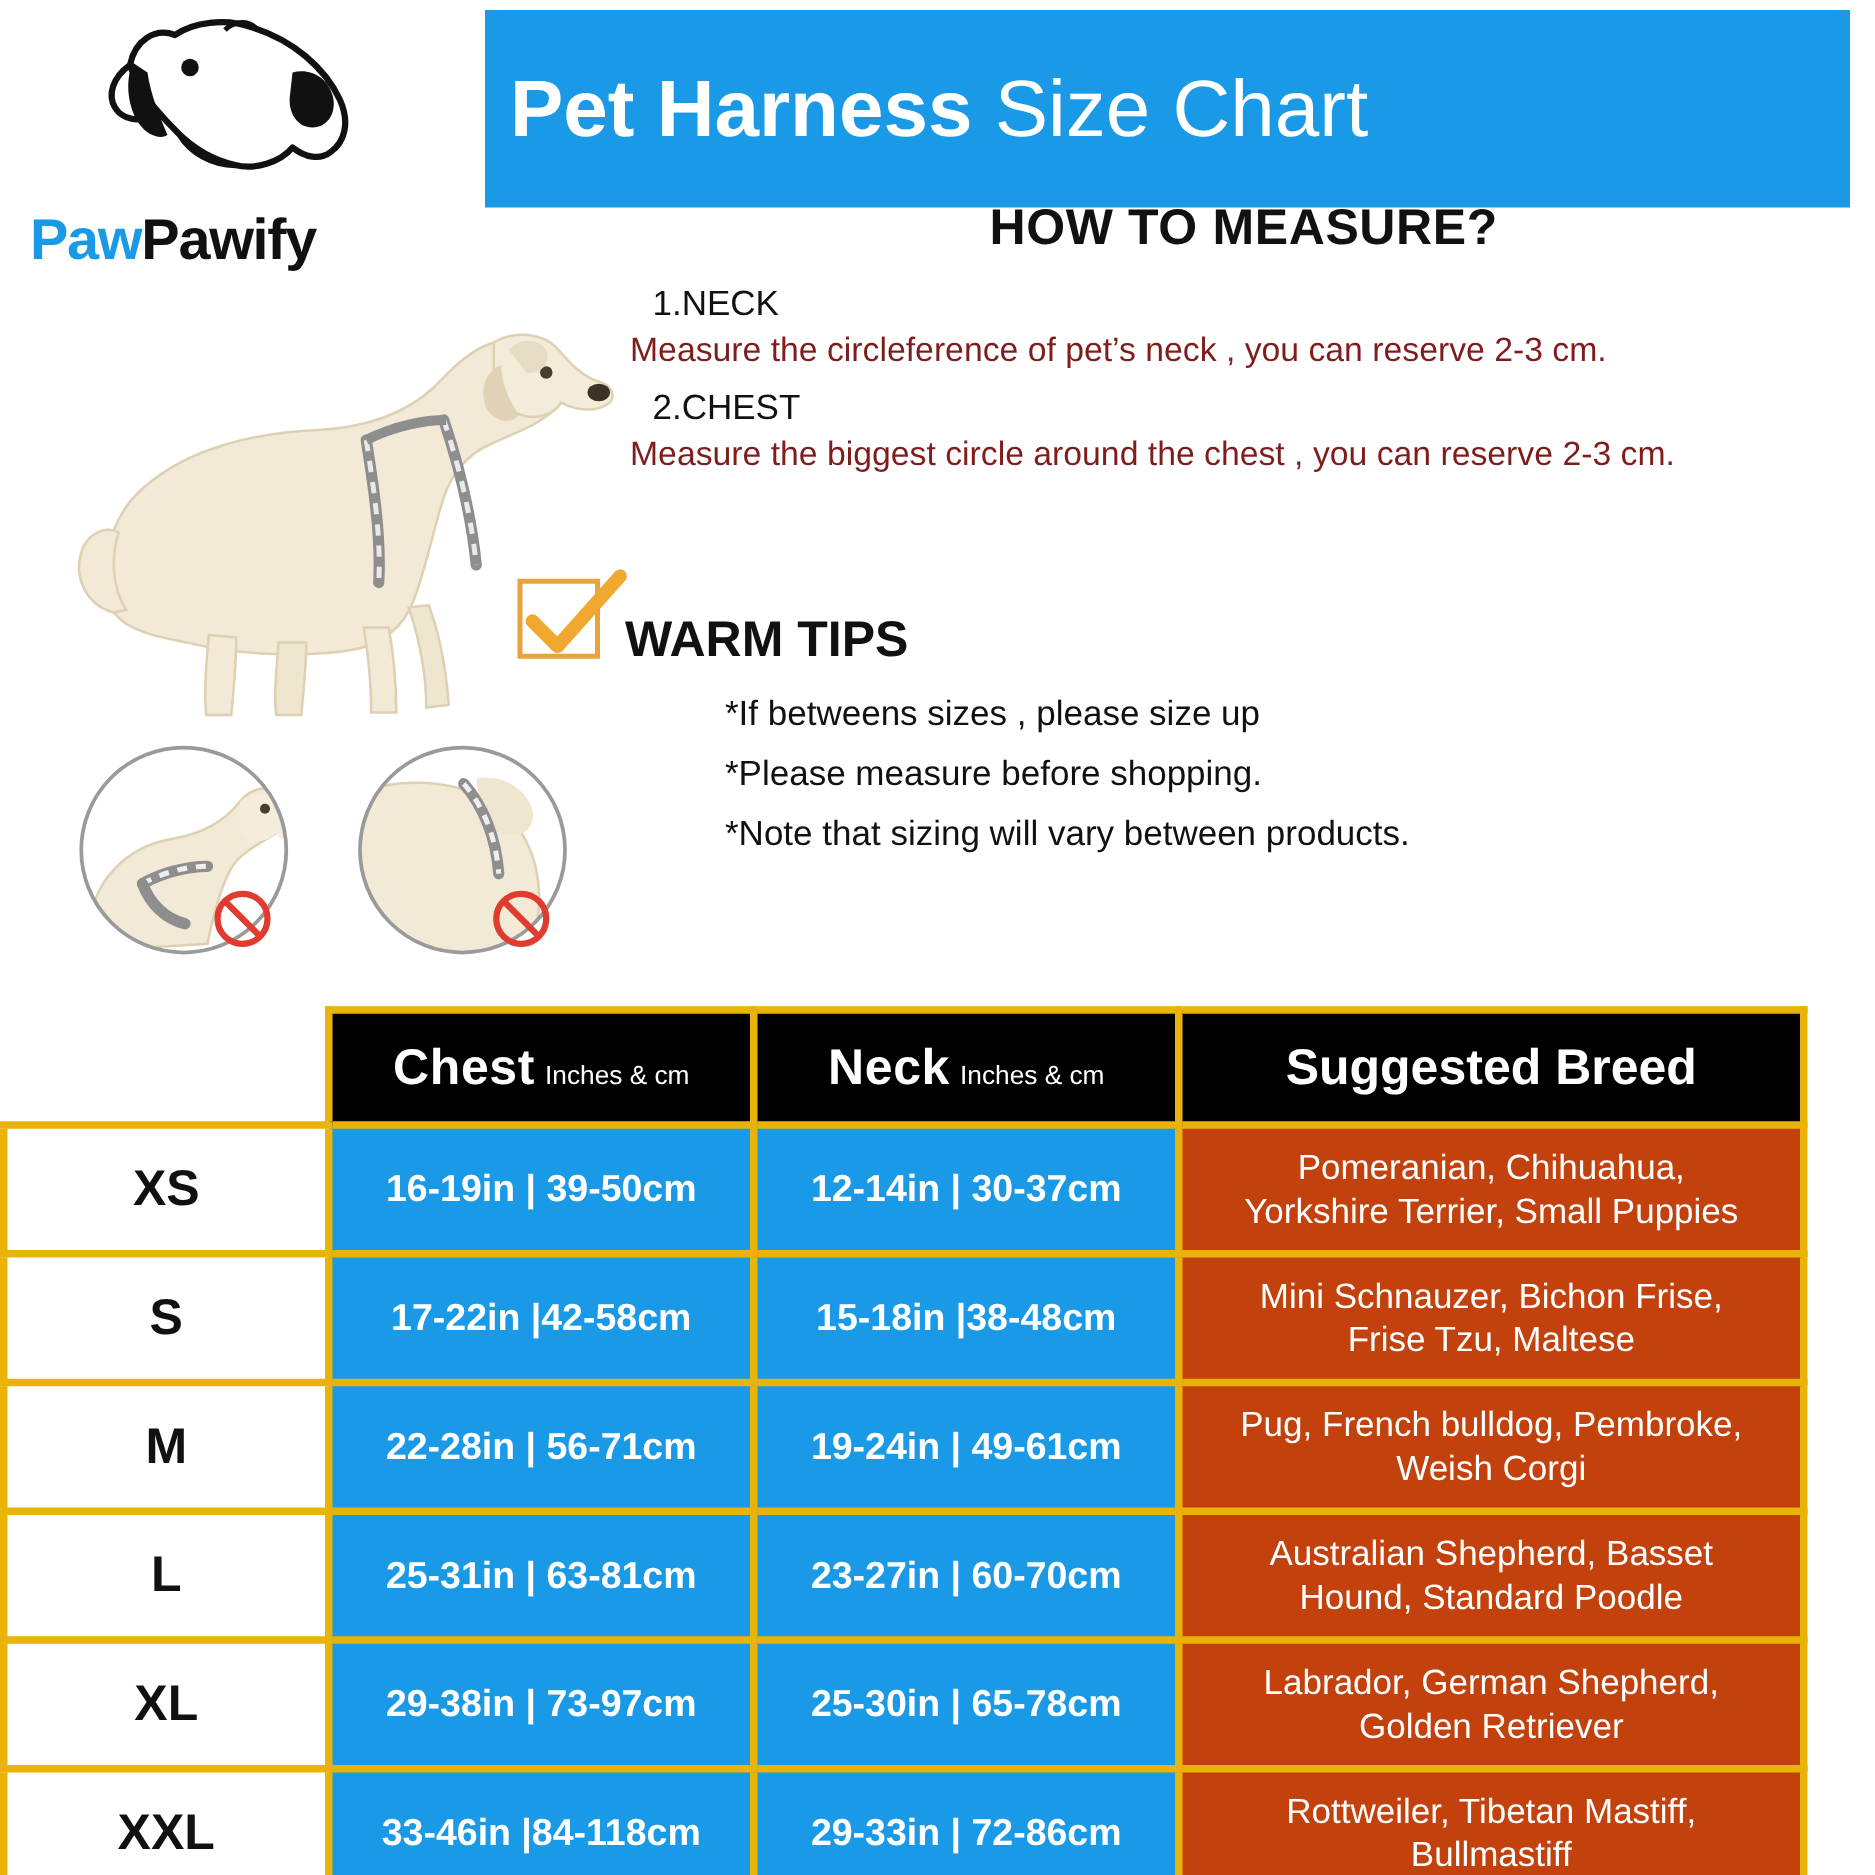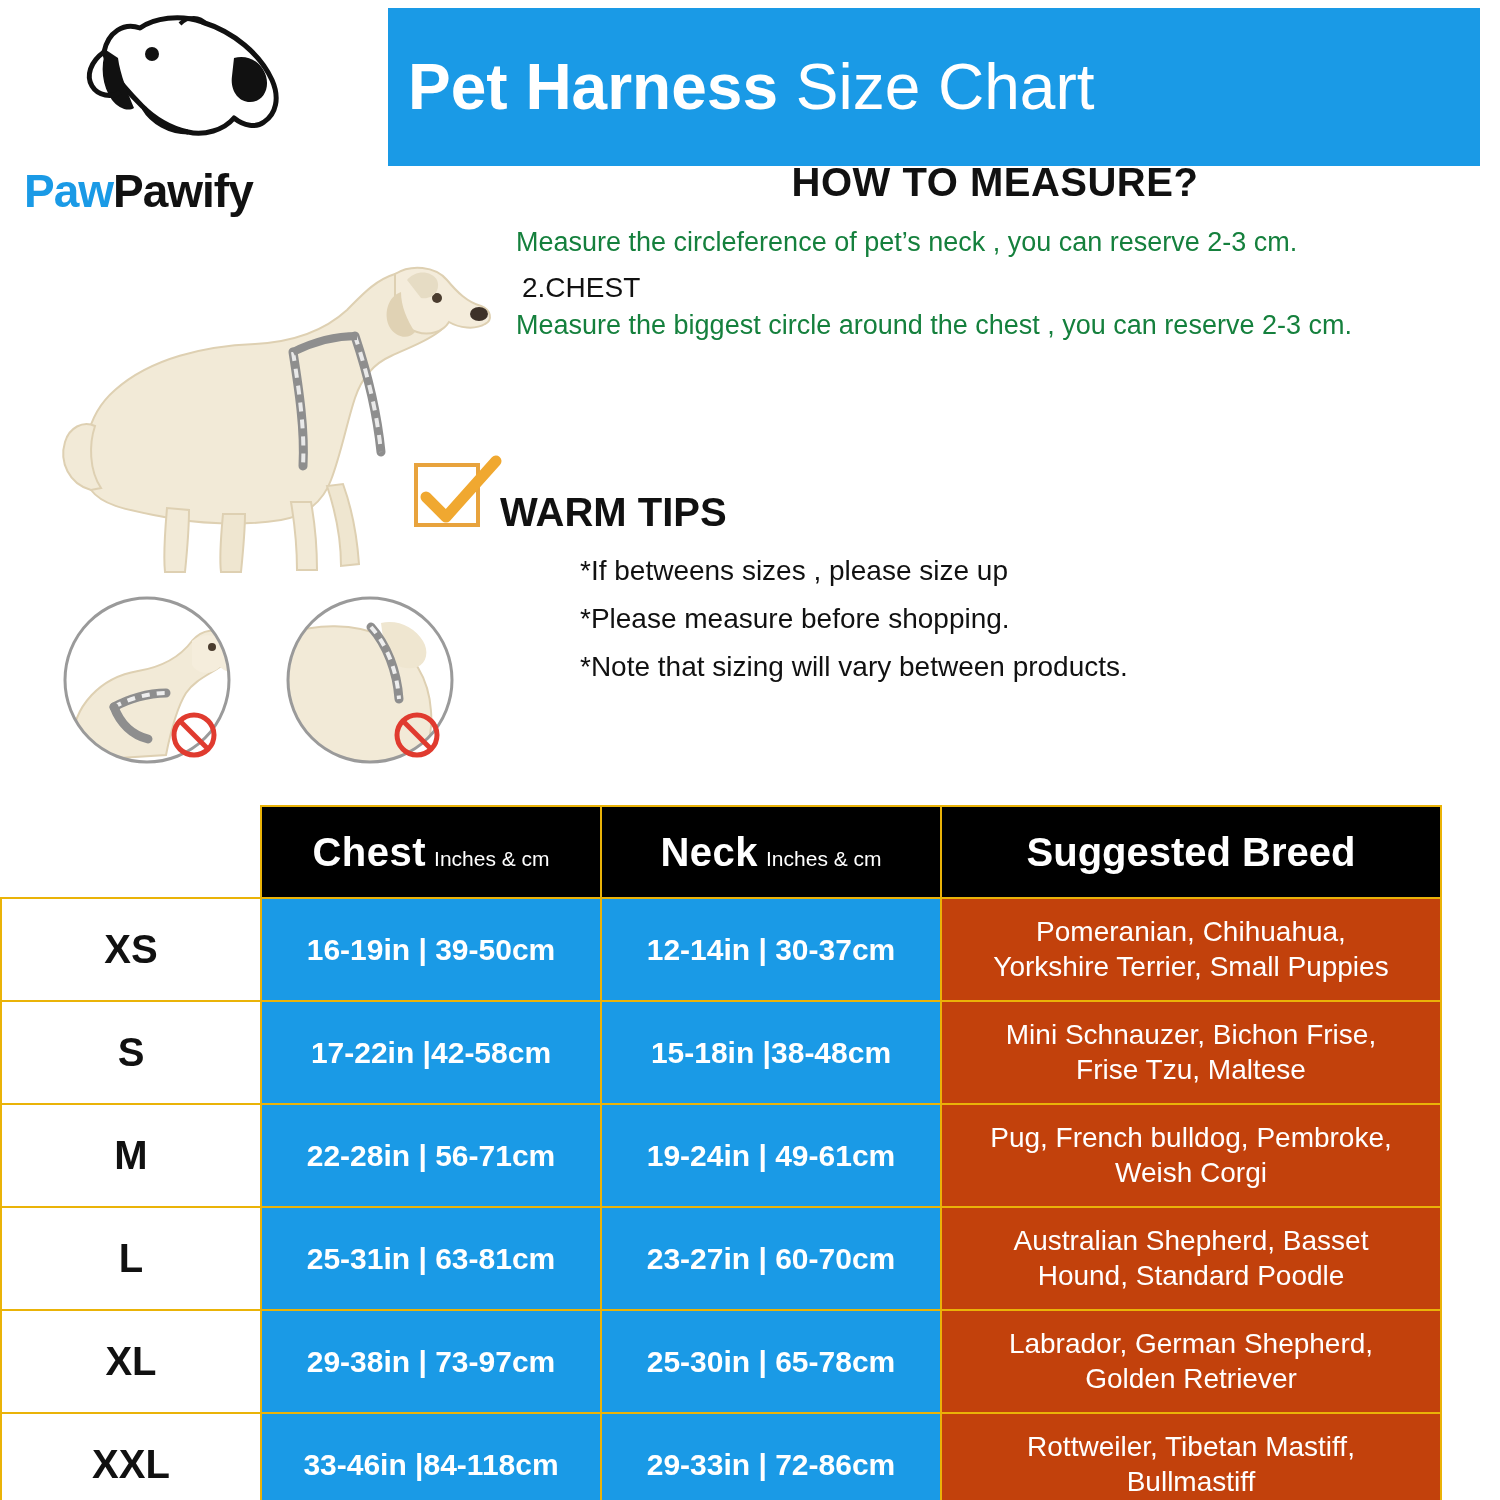--- a/index.html
+++ b/index.html
@@ -77,22 +77,22 @@
     color: #111111;
     margin-bottom: 22px;
   }
   .measure-sub {
     font-size: 28px;
     margin: 0 0 6px 22px;
     color: #111;
   }
   .measure-line {
     font-size: 27px;
-    margin: 0 0 14px 16px;
-    color: #15803d;
+    margin: 0 0 14px 4px;
+    color: #7f1d1d;
   }
 
   .tips-block {
     position: absolute;
     left: 500px;
     top: 490px;
     width: 990px;
   }
   .tips-head {
     text-align: left;
@@ -140,21 +140,21 @@
   
   .chart {
     position: absolute;
     left: 0px;
     top: 805px;
     width: 1440px;
     border-collapse: collapse;
     table-layout: fixed;
   }
   .chart td, .chart th {
-    border: 2px solid #eab308;
+    border: 6px solid #eab308;
     padding: 0;
   }
   .col-size { width: 260px; }
   .col-chest { width: 340px; }
   .col-neck  { width: 340px; }
   .col-breed { width: 500px; }
 
   .chart thead th {
     background: #000000;
     color: #ffffff;
@@ -321,20 +321,21 @@
     </g>
     <circle cx="85" cy="85" r="82" fill="none" stroke="#9a9a9a" stroke-width="3"></circle>
     <g>
       <circle cx="132" cy="140" r="20" fill="none" stroke="#e03b2f" stroke-width="5"></circle>
       <line x1="118" y1="126" x2="146" y2="154" stroke="#e03b2f" stroke-width="5"></line>
     </g>
   </svg>
 
   <div class="measure-block">
     <div class="section-head">HOW TO MEASURE?</div>
+    <div class="measure-sub">1.NECK</div>
     <div class="measure-line">Measure the circleference of pet’s neck , you can reserve 2-3 cm.</div>
     <div class="measure-sub">2.CHEST</div>
     <div class="measure-line">Measure the biggest circle around the chest , you can reserve 2-3 cm.</div>
   </div>
 
   <div class="tips-block">
     <div class="tips-head">WARM TIPS</div>
     <div class="tip-line">*If betweens sizes , please size up</div>
     <div class="tip-line">*Please measure before shopping.</div>
     <div class="tip-line">*Note that sizing will vary between products.</div>

